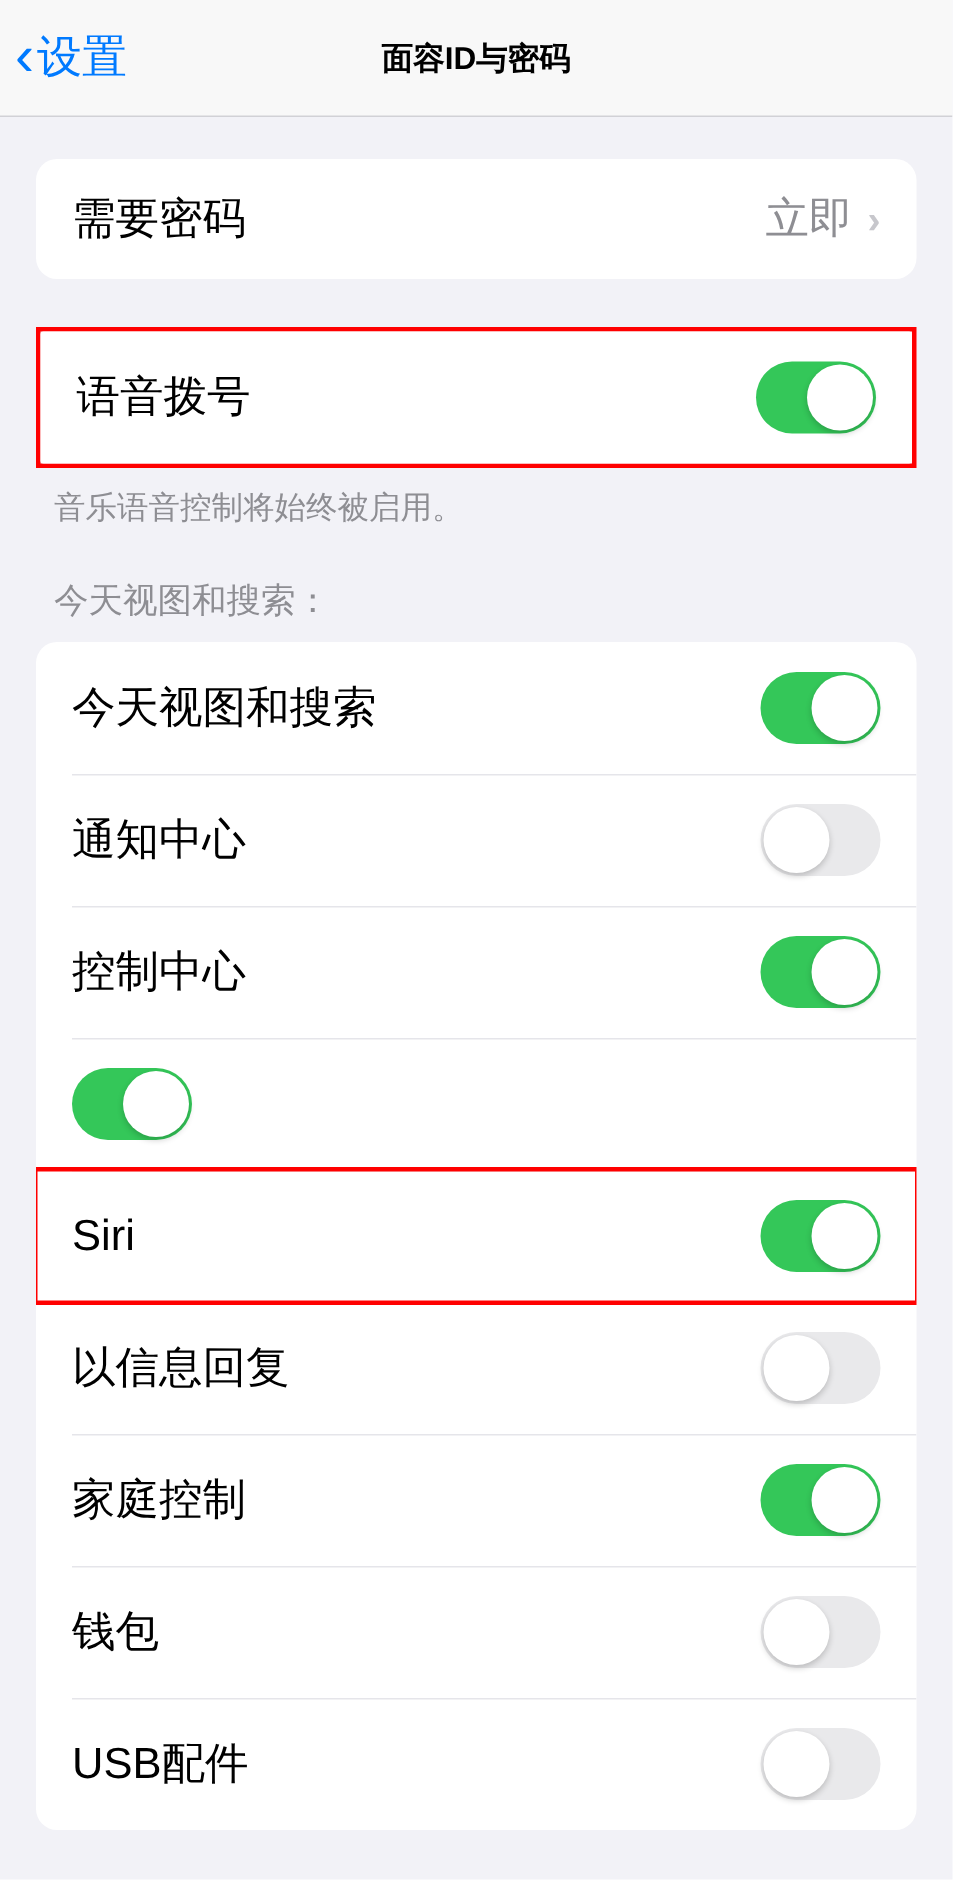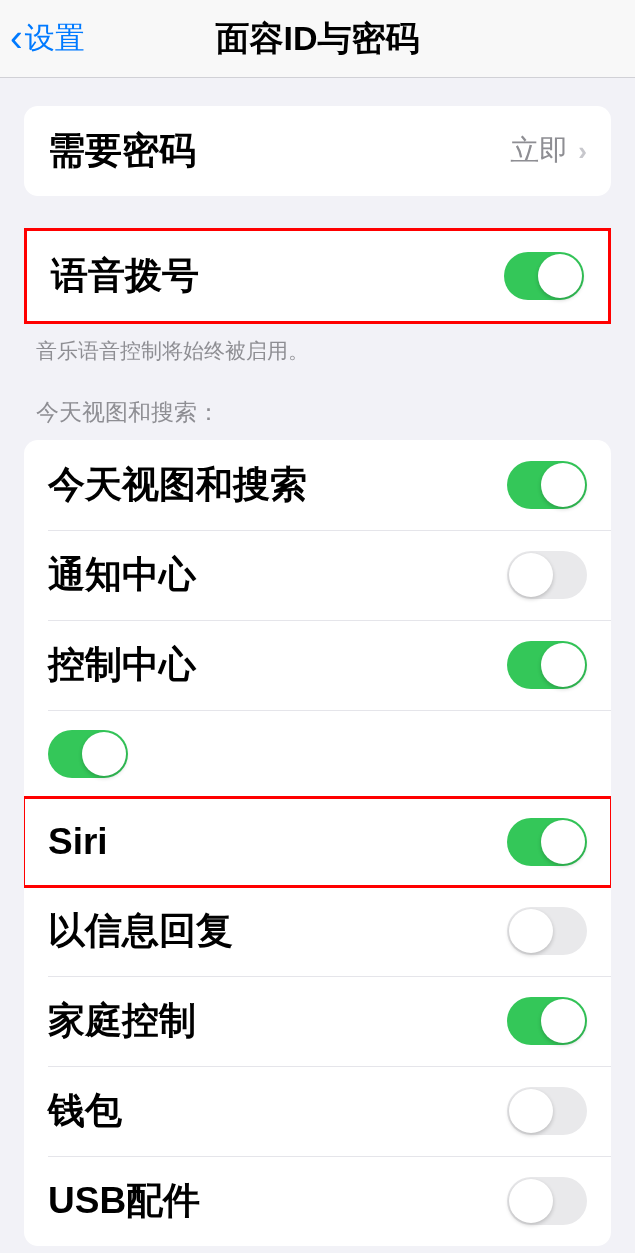--- a/index.html
+++ b/index.html
@@ -32,21 +32,21 @@
     }
     .back-chevron {
       font-size: 38px;
       font-weight: 300;
       margin-right: 2px;
     }
     .header-title {
       position: absolute;
       left: 50%;
       transform: translateX(-50%);
-      font-size: 34px;
+      font-size: 21px;
       font-weight: 600;
       color: #000;
     }
     .content {
       padding: 0;
     }
     .group {
       margin-top: 32px;
     }
     .group-first {
@@ -69,23 +69,23 @@
     .cell + .cell::before {
       content: "";
       position: absolute;
       top: 0;
       left: 24px;
       right: 0;
       height: 1px;
       background: #e5e5ea;
     }
     .cell-label {
-      font-size: 37px;
+      font-size: 29px;
       color: #000;
-      font-weight: 700;
+      font-weight: 400;
     }
     .cell-value {
       display: flex;
       align-items: center;
       color: #8e8e93;
       font-size: 29px;
       margin-left: 40px;
     }
     .chevron-right {
       color: #c7c7cc;

